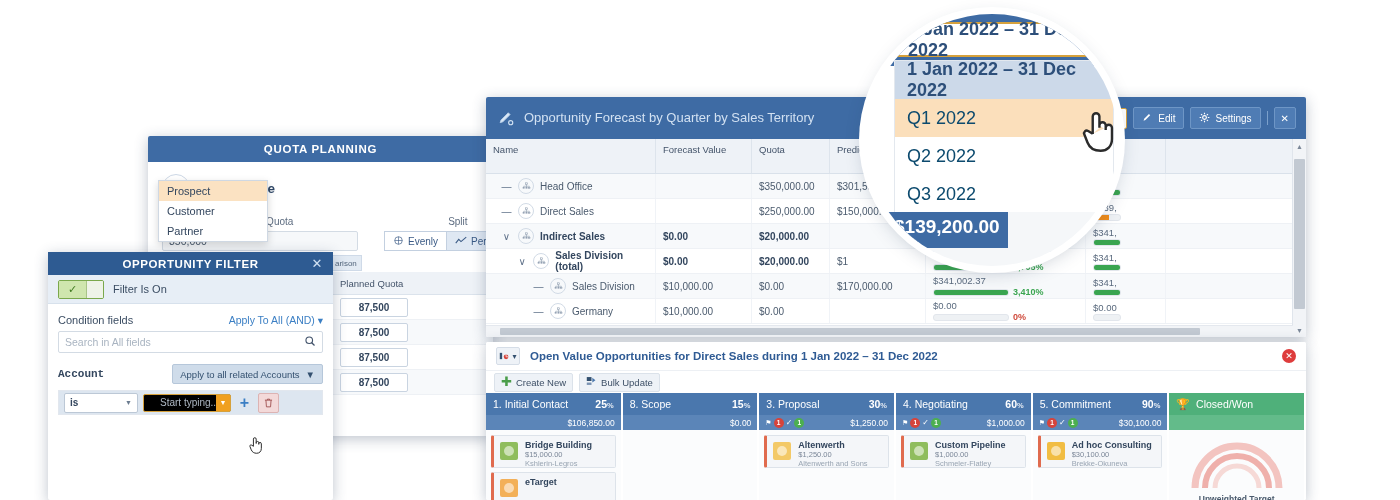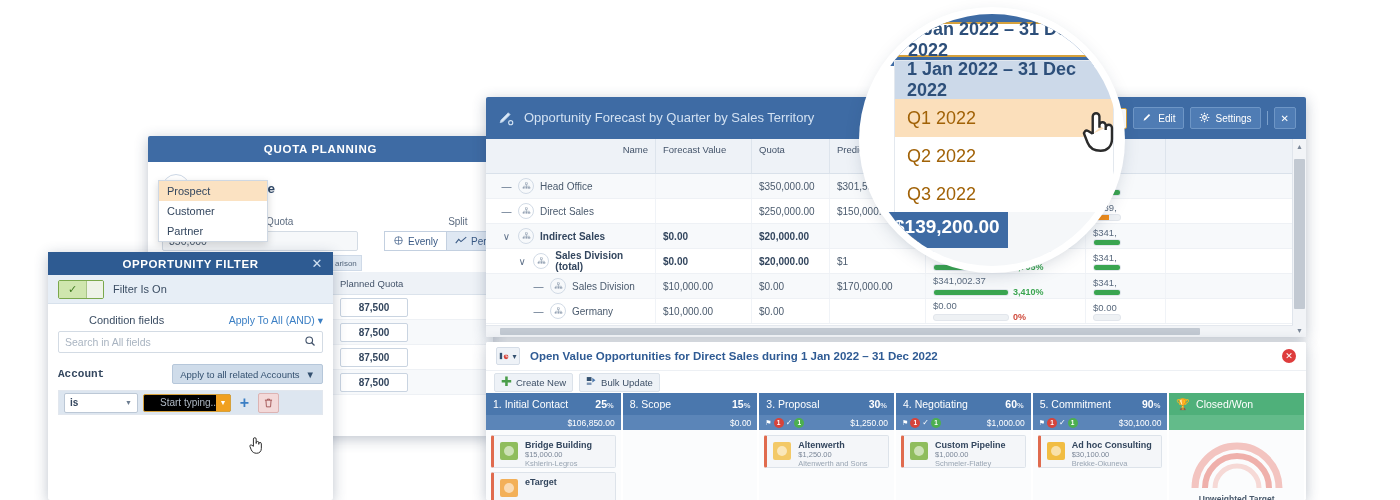--- a/index.html
+++ b/index.html
@@ -47,21 +47,21 @@
       letter-spacing:.6px;display:flex;align-items:center;justify-content:center;position:relative;}
   #filter-win .f-x{position:absolute;right:10px;top:4px;font-size:13px;color:#cfe0f2;cursor:pointer;}
   .f-onbar{height:28px;background:#e7eef6;display:flex;align-items:center;padding-left:10px;gap:9px;
       border-bottom:1px solid #d7e1ec;}
   .f-toggle{width:44px;height:17px;border:1px solid #7aa84c;border-radius:2px;display:flex;overflow:hidden;}
   .f-toggle .on{flex:1;background:#cfe6ae;color:#3f7a1f;font-size:11px;font-weight:bold;
       display:flex;align-items:center;justify-content:center;}
   .f-toggle .kn{width:16px;background:#eef3e8;border-left:1px solid #a8c487;}
   .f-ontext{font-size:11px;color:#3b4d63;}
   .f-body{background:#fff;padding:10px 10px 0 10px;}
-  .f-sec{display:flex;justify-content:space-between;align-items:center;margin-bottom:5px;margin-left:31px;}
+  .f-sec{display:flex;justify-content:space-between;align-items:center;margin-bottom:5px;}
   .f-sec-l{font-size:11px;color:#3b4d63;}
   .f-sec-r{font-size:10.5px;color:#3b7fc4;cursor:pointer;}
   .f-search{height:20px;border:1px solid #d3dbe4;border-radius:2px;display:flex;align-items:center;
       padding:0 6px;justify-content:space-between;margin-bottom:11px;}
   .f-search span{font-size:10.5px;color:#a9b4c1;}
   .f-acct-row{display:flex;justify-content:space-between;align-items:center;margin-bottom:6px;}
   .f-acct{font-size:11px;font-weight:bold;color:#33465e;font-family:Liberation Mono, monospace;}
   .f-acct-btn{height:18px;background:#cfdcea;border:1px solid #b6c7da;border-radius:2px;font-size:9.5px;
       color:#33506f;display:flex;align-items:center;gap:6px;padding:0 7px;cursor:pointer;}
   .f-field{height:19px;border:1px solid #e2e7ee;border-bottom:none;font-size:10.5px;color:#4a5a6d;
@@ -163,21 +163,21 @@
   
   #lens{position:absolute;left:866px;top:14px;width:252px;height:252px;border-radius:50%;
       background:#fff;box-shadow:0 0 0 7px #fff, 0 5px 20px rgba(30,50,80,.28);overflow:hidden;z-index:20;}
   #lens .lens-in{position:absolute;inset:0;}
   .lz-bluetop{position:absolute;left:0;top:0;width:100%;height:52px;background:#3e6ba4;}
   .lz-dlab{position:absolute;left:4px;top:14px;font-size:19px;font-weight:bold;color:#e2ecf7;}
   .lz-cur{position:absolute;left:28px;top:8px;width:218px;height:35px;background:#fff;border:2px solid #d6a13c;
       border-radius:3px;display:flex;align-items:center;padding-left:12px;box-sizing:border-box;
       font-size:18px;font-weight:bold;color:#2d4f7a;}
   .lz-list{position:absolute;left:28px;top:46px;width:218px;background:#fff;border:1px solid #e3e8ee;}
-  .lz-item{height:38px;display:flex;align-items:center;padding-left:12px;font-size:18px;color:#a16207;
+  .lz-item{height:38px;display:flex;align-items:center;padding-left:12px;font-size:18px;color:#0c4a6e;
       box-sizing:border-box;}
   .lz-item.sel{background:#ccd9e9;font-weight:bold;color:#2d4f7a;}
   .lz-item.hl{background:#fbdfbb;}
   .lz-bg{position:absolute;left:0;top:198px;width:100%;height:56px;background:#f5f7f9;}
   .lz-blue2{position:absolute;left:22px;top:198px;width:120px;height:36px;background:#3e6ba4;}
   .lz-amt{position:absolute;left:28px;top:202px;font-size:19px;font-weight:bold;color:#fff;}
   .lens-cursor{position:absolute;left:214px;top:95px;z-index:25;}
 
   .hand{pointer-events:none;}
 </style>
@@ -363,21 +363,21 @@
         <span>Settings</span>
       </div>
       <div class="fc-sep"></div>
       <div class="fc-btn" style="padding:0 6px;">
         <span>✕</span>
       </div>
     </div>
   </div>
   <div class="fc-grid">
     <div class="fc-hr" id="fc-header-row">
-        <div class="fc-hc" style="width: 170px; text-align: right;">
+        <div class="fc-hc" style="width: 170px;">
           <div>Name</div>
         </div>
         <div class="fc-hc" style="width: 96px;">
           <div>Forecast Value</div>
         </div>
         <div class="fc-hc" style="width: 78px;">
           <div>Quota</div>
         </div>
         <div class="fc-hc" style="width: 96px;">
           <div>Prediction</div>

